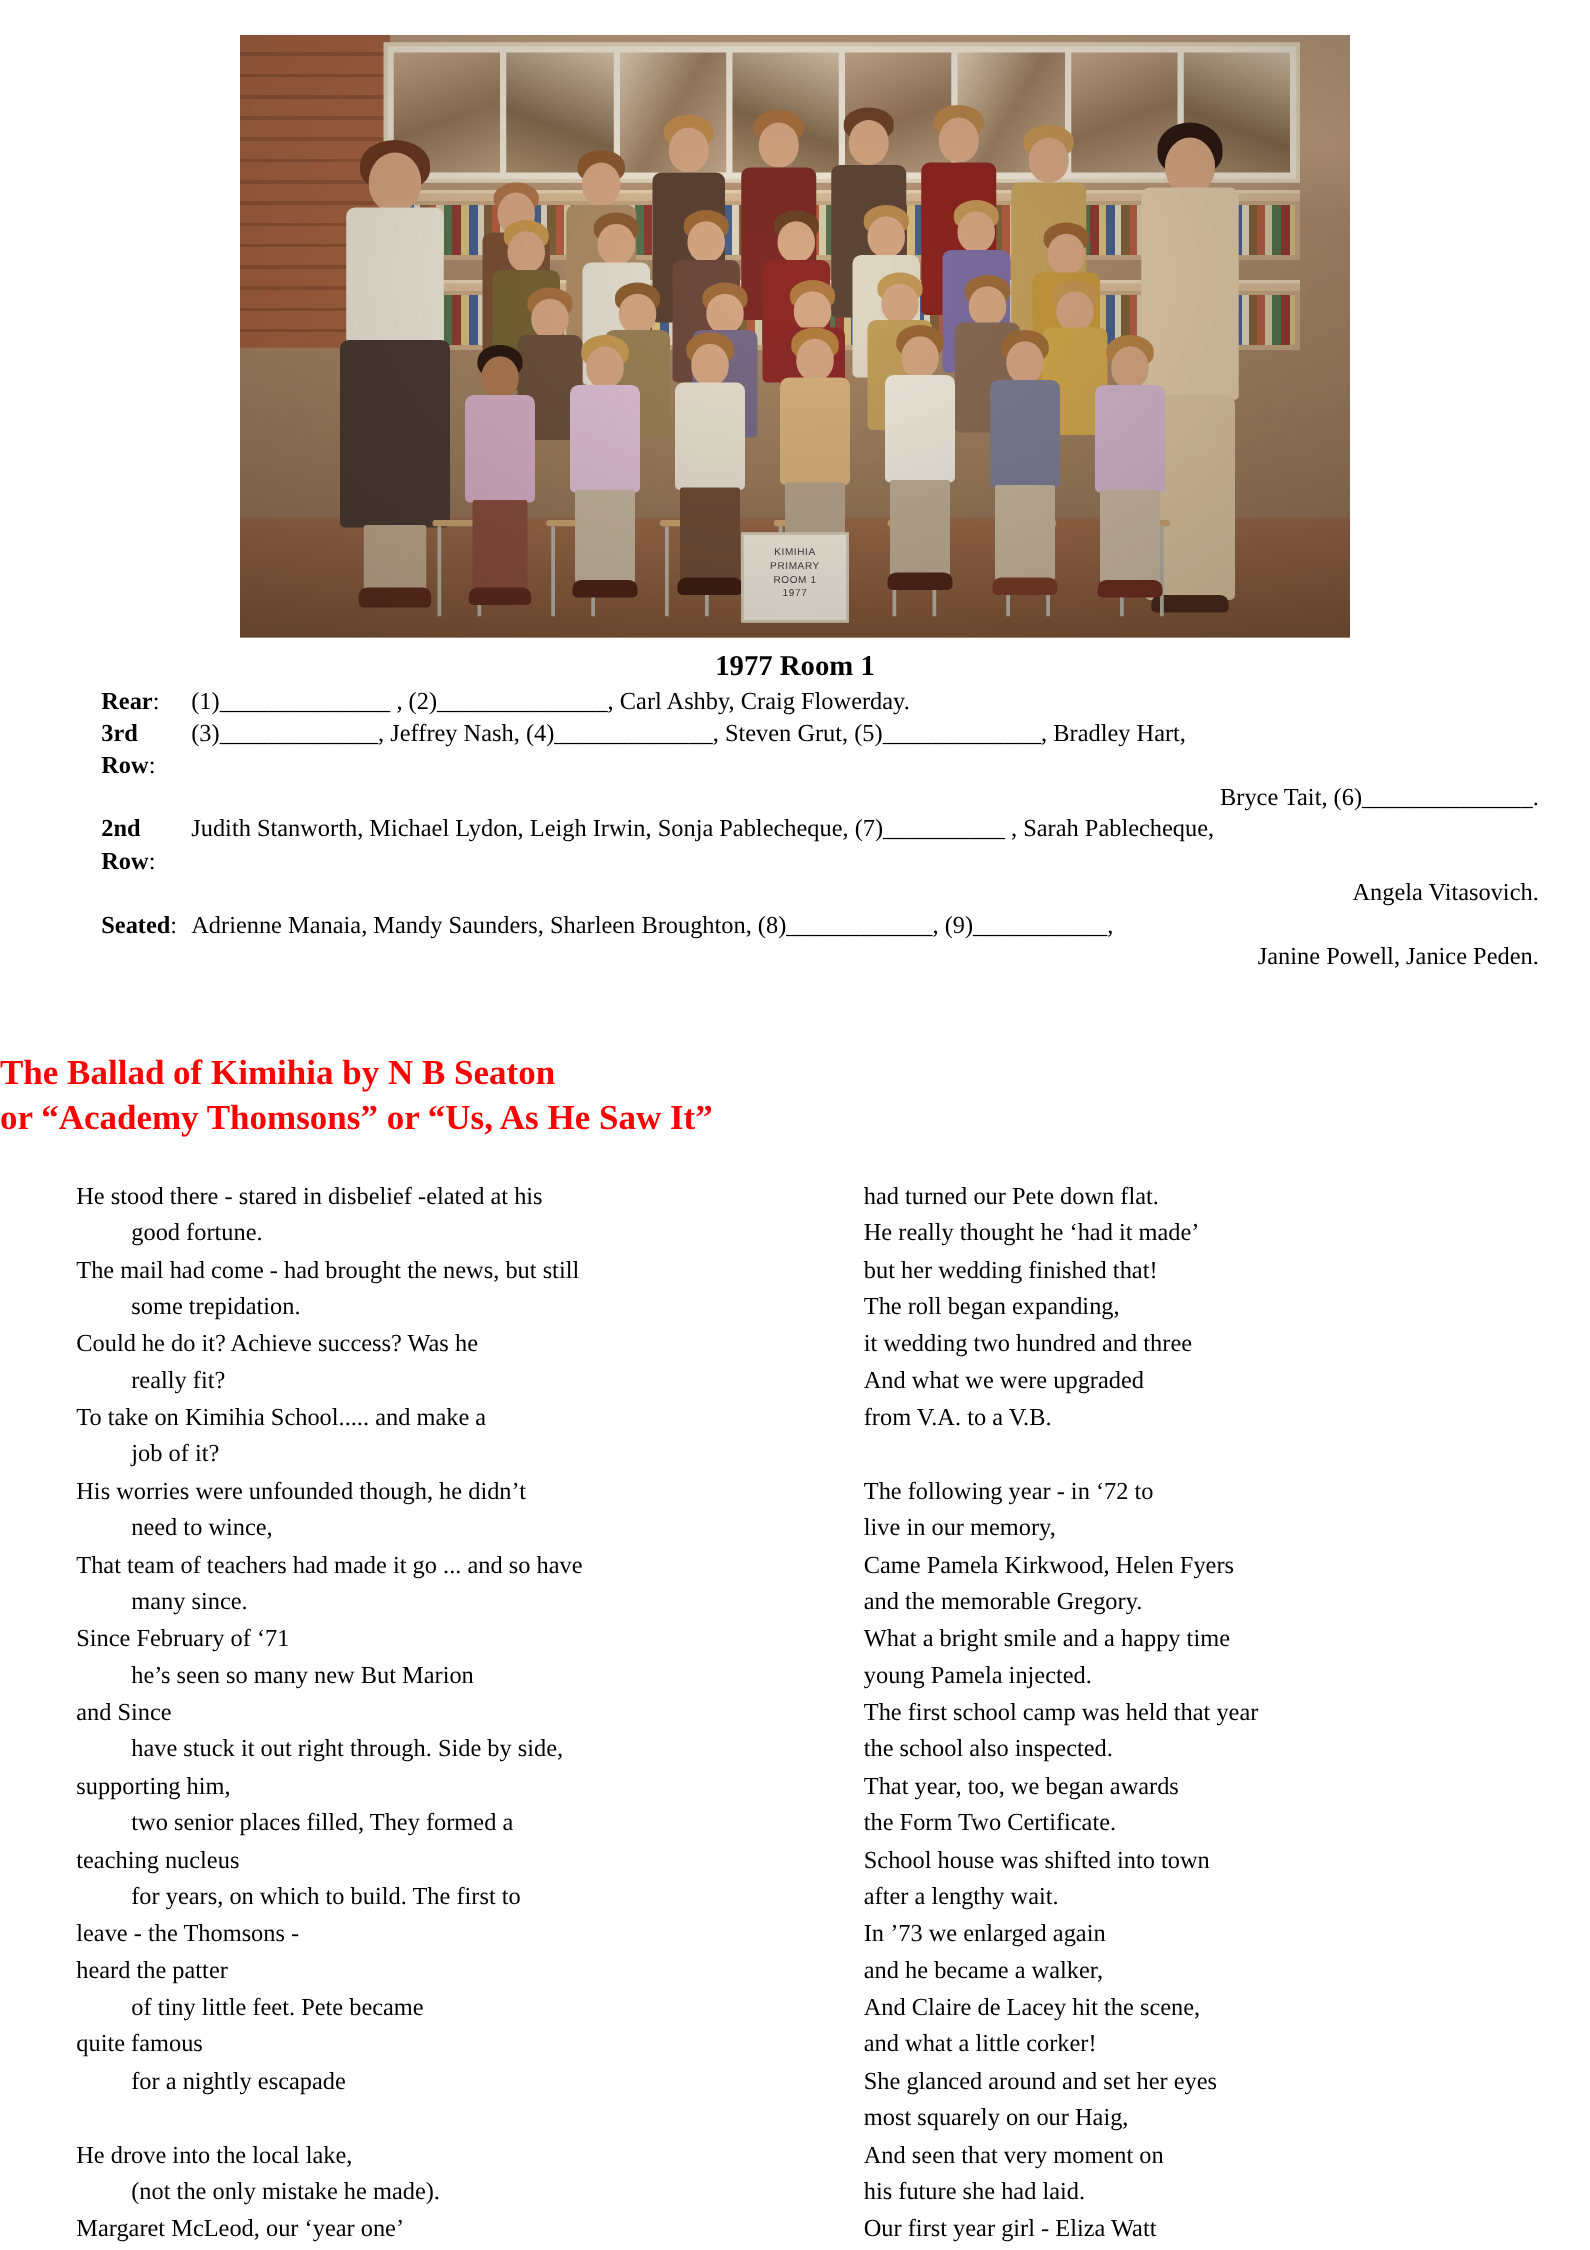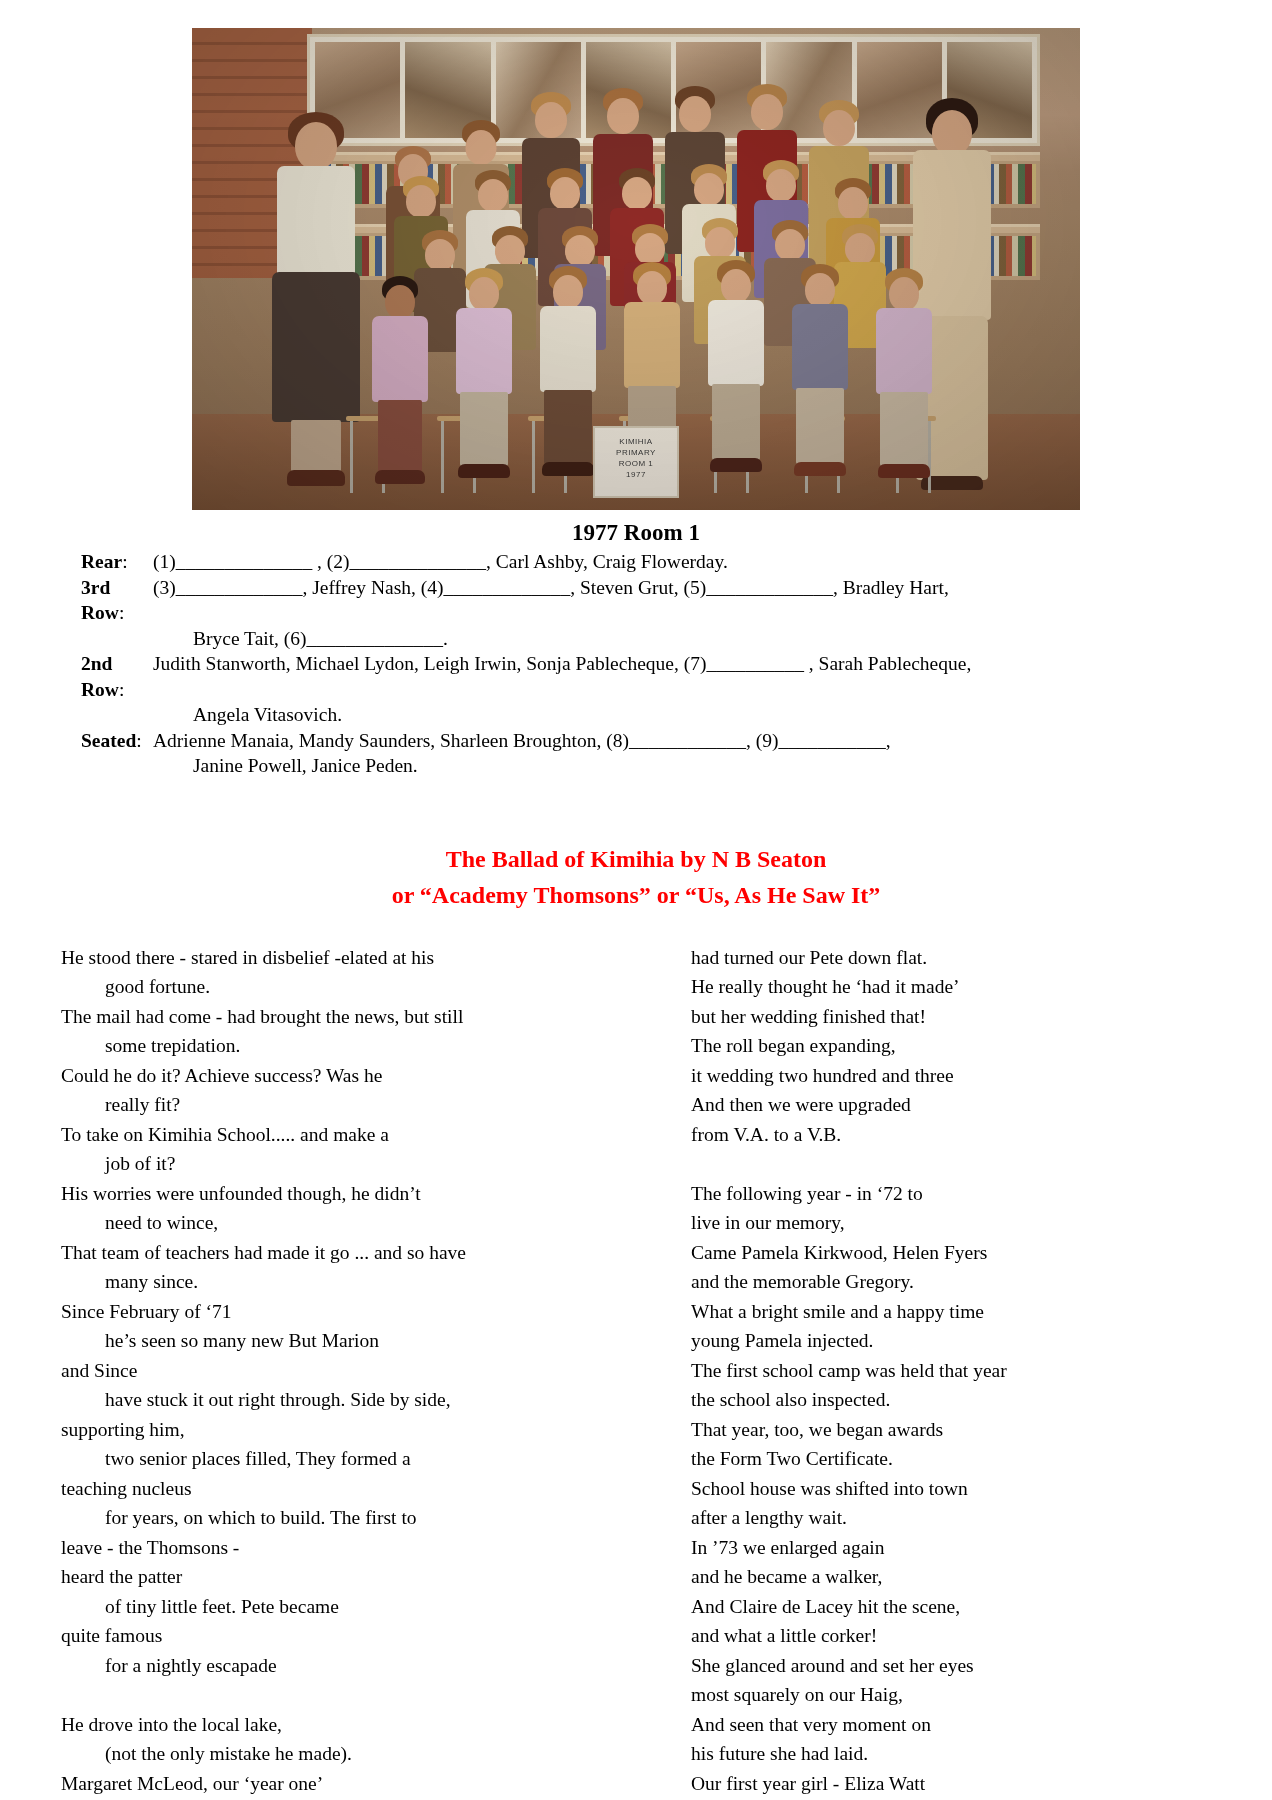--- a/index.html
+++ b/index.html
@@ -149,28 +149,28 @@
     margin-bottom: 0;
   }
   .row-label {
     width: 112px;
     flex: 0 0 112px;
     font-weight: bold;
     padding-left: 40px;
   }
   .row-label .thin { font-weight: normal; }
   .row-text { flex: 1 1 auto; }
-  .row-cont { padding-left: 152px; }
+  .row-cont { padding-left: 152px; text-align: right; }
 
   
   .ballad-title {
     color: #ff0000;
-    text-align: center;
+    text-align: left;
     font-weight: bold;
-    font-size: 24px;
+    font-size: 28px;
     line-height: 36px;
     margin: 62px 0 0 0;
   }
   .columns {
     display: flex;
     width: 1150px;
     margin: 30px auto 0 auto;
     gap: 110px;
     font-size: 19.5px;
     line-height: 29.5px;
@@ -472,21 +472,21 @@
         <span class="vline">He drove into the local lake,</span>
         <span class="vline ind1">(not the only mistake he made).</span>
         <span class="vline">Margaret McLeod, our ‘year one’</span>
       </div>
     <div class="col right" id="col-right">
         <span class="vline ind1">had turned our Pete down flat.</span>
         <span class="vline">He really thought he ‘had it made’</span>
         <span class="vline ind1">but her wedding finished that!</span>
         <span class="vline">The roll began expanding,</span>
         <span class="vline ind1">it wedding two hundred and three</span>
-        <span class="vline">And then we were upgraded</span>
+        <span class="vline">And what we were upgraded</span>
         <span class="vline ind1">from V.A. to a V.B.</span>
         <span class="blank"></span>
         <span class="vline">The following year - in ‘72   to</span>
         <span class="vline ind1">live in our memory,</span>
         <span class="vline">Came Pamela Kirkwood, Helen Fyers</span>
         <span class="vline ind1">and the memorable Gregory.</span>
         <span class="vline"> What a bright smile and a happy time</span>
         <span class="vline ind1">young Pamela injected.</span>
         <span class="vline"> The first school camp was held that year</span>
         <span class="vline ind1">the school also inspected.</span>

